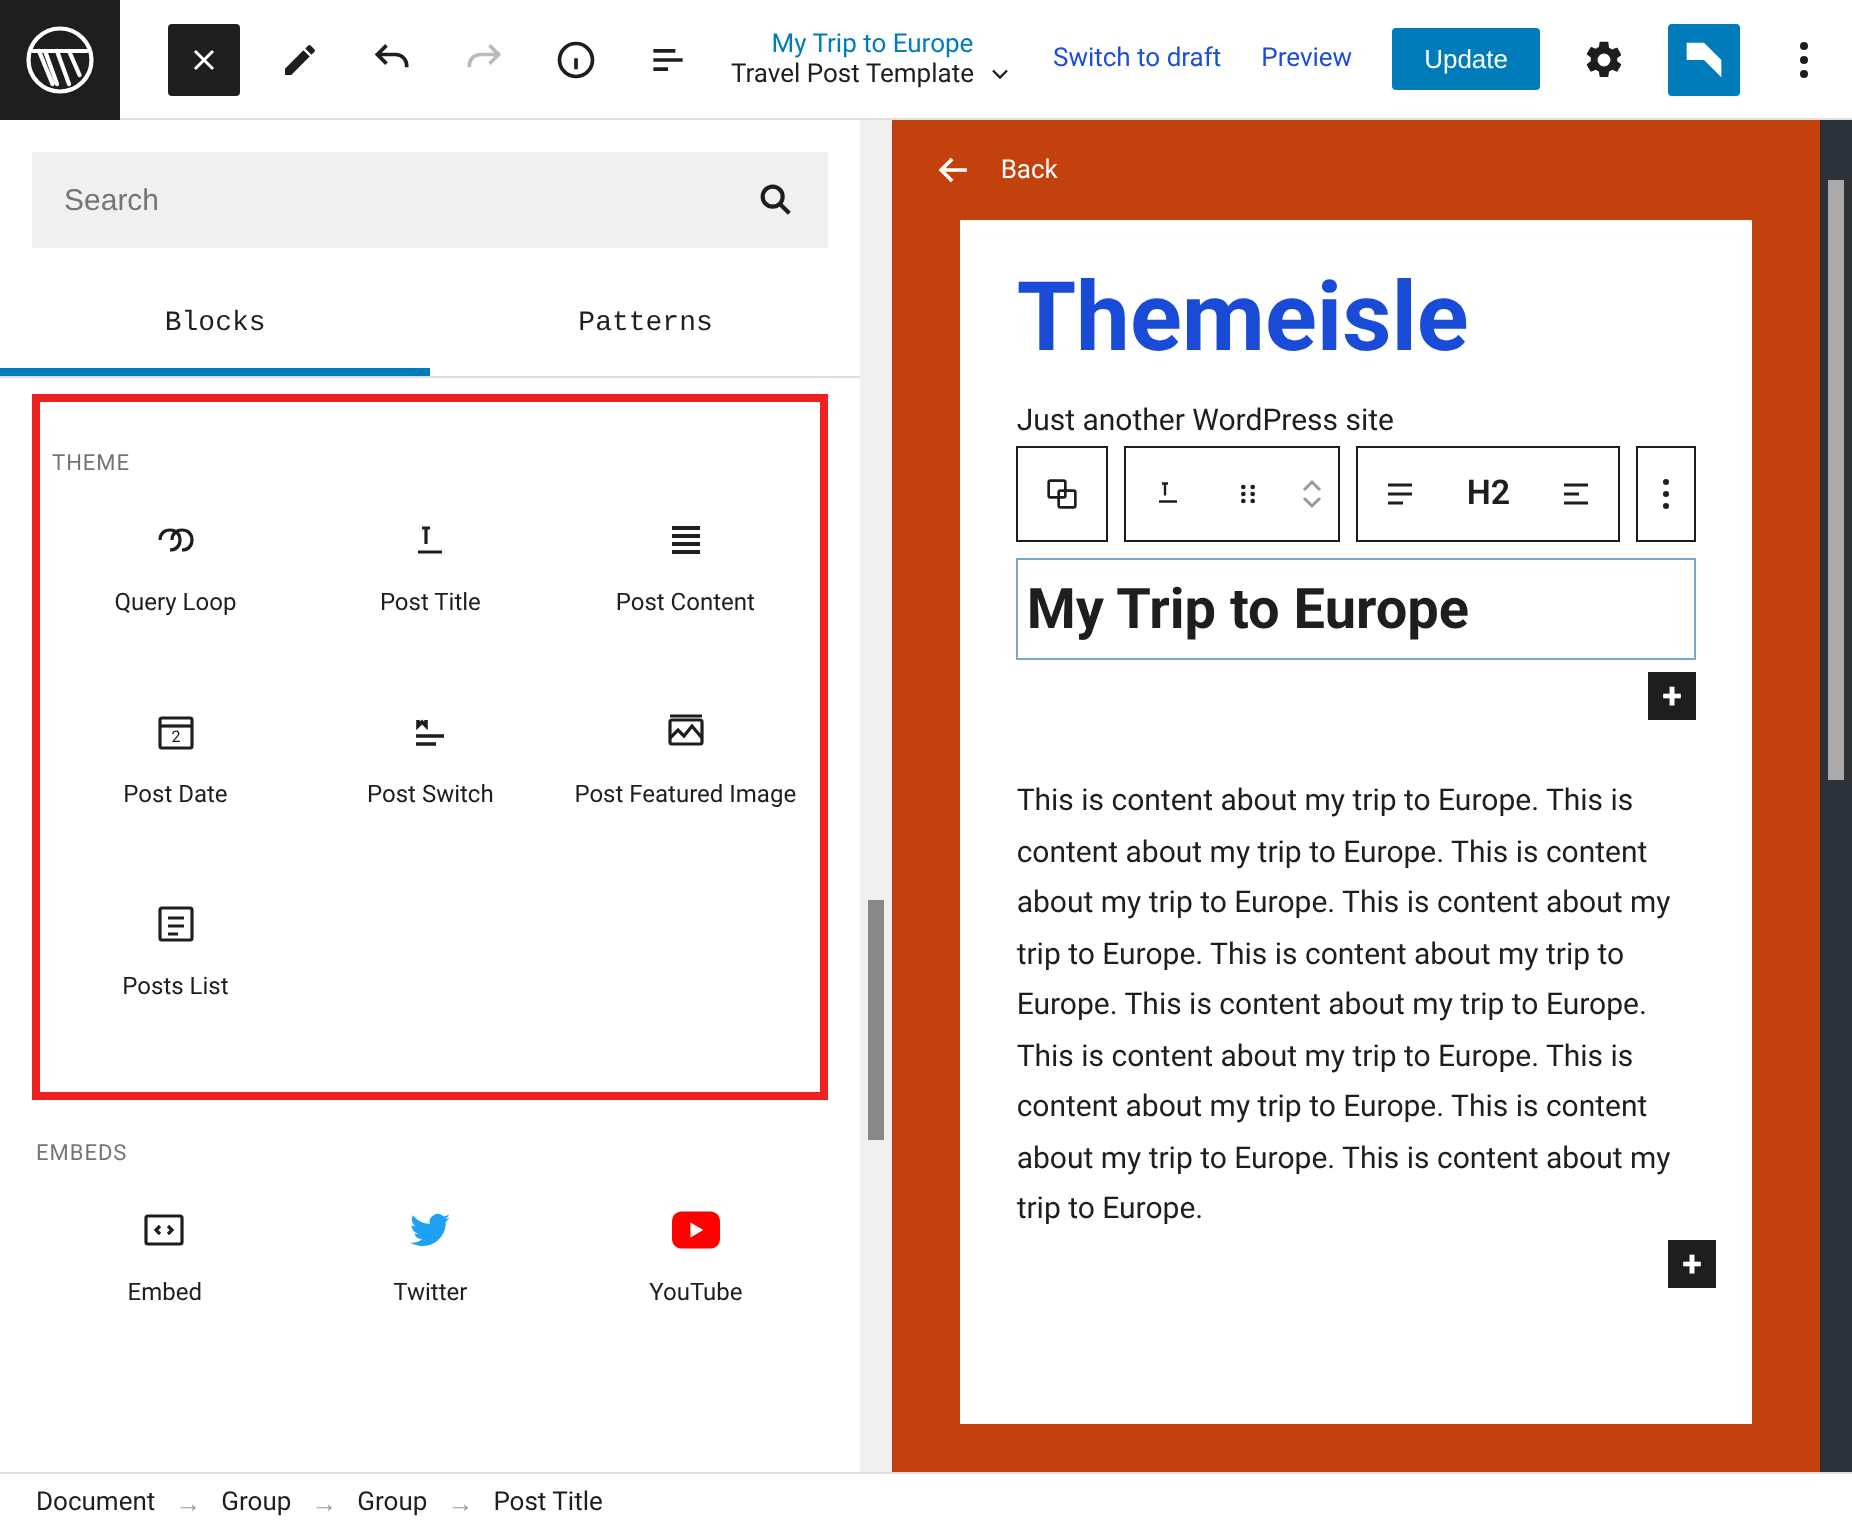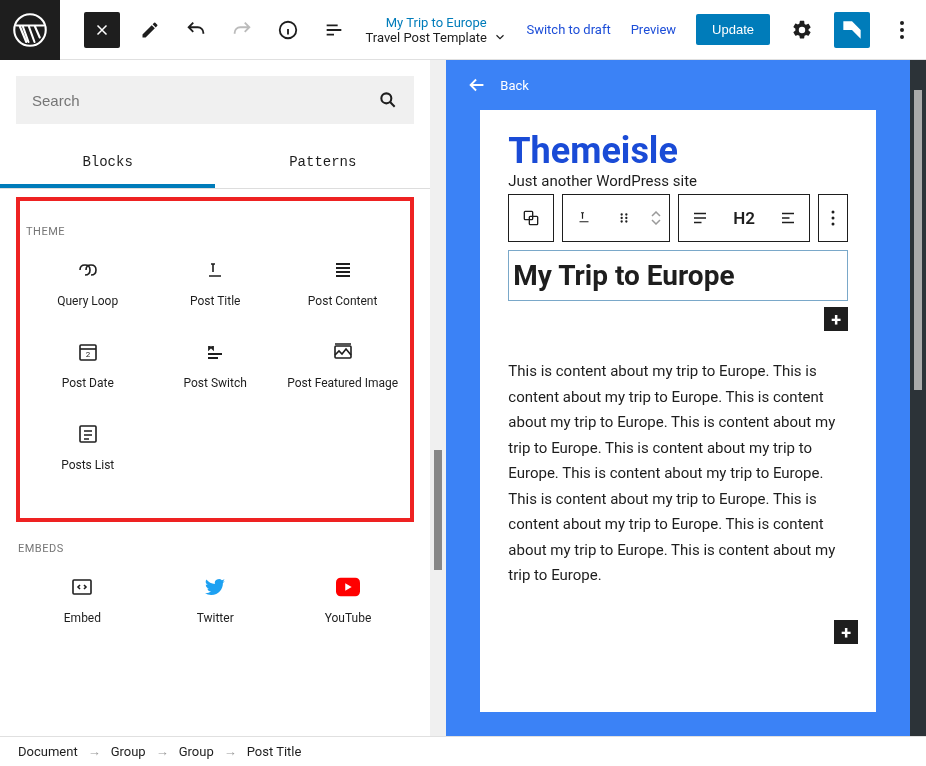--- a/index.html
+++ b/index.html
@@ -31,31 +31,31 @@
 .search-box input { flex: 1; border: none; background: transparent; font-size: 15px; color: #757575; outline: none; }
 .search-box .search-icon { font-size: 18px; font-weight: bold; }
 
 .tabs { display: flex; border-bottom: 1px solid #ddd; }
 .tab { flex: 1; text-align: center; padding: 14px 0; font-size: 14px; color: #1e1e1e; cursor: pointer; font-family: Liberation Mono, monospace; }
 .tab.active { border-bottom: 4px solid #007cba; font-weight: 500; }
 
 .panel-body { flex: 1; overflow-y: auto; padding: 0 16px 16px; }
 .highlight-box { border: 4px solid #e22; padding: 16px 4px 24px; margin-top: 8px; }
 .section-label { font-size: 11px; color: #757575; text-transform: uppercase; letter-spacing: 0.5px; padding: 8px 0 14px 2px; }
-.block-grid { display: grid; grid-template-columns: repeat(3, 1fr); gap: 4px 0; }
+.block-grid { display: grid; grid-template-columns: repeat(3, 1fr); gap: 18px 0; }
 .block-item { display: flex; flex-direction: column; align-items: center; gap: 12px; cursor: pointer; padding: 6px 2px; }
 .block-icon { width: 24px; height: 24px; display: flex; align-items: center; justify-content: center; }
 .block-label { font-size: 12px; text-align: center; line-height: 1.3; min-height: 30px; }
 .embeds-section { padding-top: 12px; }
 
 
-.canvas-area { flex: 1; background: #3b82f6; position: relative; display: flex; flex-direction: column; }
+.canvas-area { flex: 1; background: #c2410c; position: relative; display: flex; flex-direction: column; }
 .canvas-header { display: flex; align-items: center; color: #fff; padding: 14px 20px; gap: 12px; }
 .canvas-frame { flex: 1; background: #fff; margin: 0 34px 24px 34px; padding: 20px 28px; position: relative; overflow: hidden; }
-.site-title { color: #1a4bd6; font-size: 36px; font-weight: 700; margin-bottom: 0; }
+.site-title { color: #1a4bd6; font-size: 48px; font-weight: 700; margin-bottom: 14px; }
 .tagline { font-size: 15px; margin-bottom: 4px; }
 
 .block-toolbar { display: flex; align-items: center; margin-bottom: 8px; }
 .bt-group { border: 1px solid #1e1e1e; display: flex; align-items: center; height: 48px; background: #fff; }
 .bt-cell { padding: 0 12px; display: flex; align-items: center; justify-content: center; height: 100%; font-size: 16px; font-weight: 600; }
 .bt-divider { width: 8px; }
 .bt-line { flex: 1; height: 1px; background: #1e1e1e; }
 
 .post-title-input { border: 1px solid #7aa8c9; padding: 8px 4px; font-size: 28px; font-weight: 700; margin-bottom: 6px; }
 .add-block-btn { width: 24px; height: 24px; background: #1e1e1e; color: #fff; display: flex; align-items: center; justify-content: center; font-size: 18px; font-weight: bold; margin-left: auto; }

